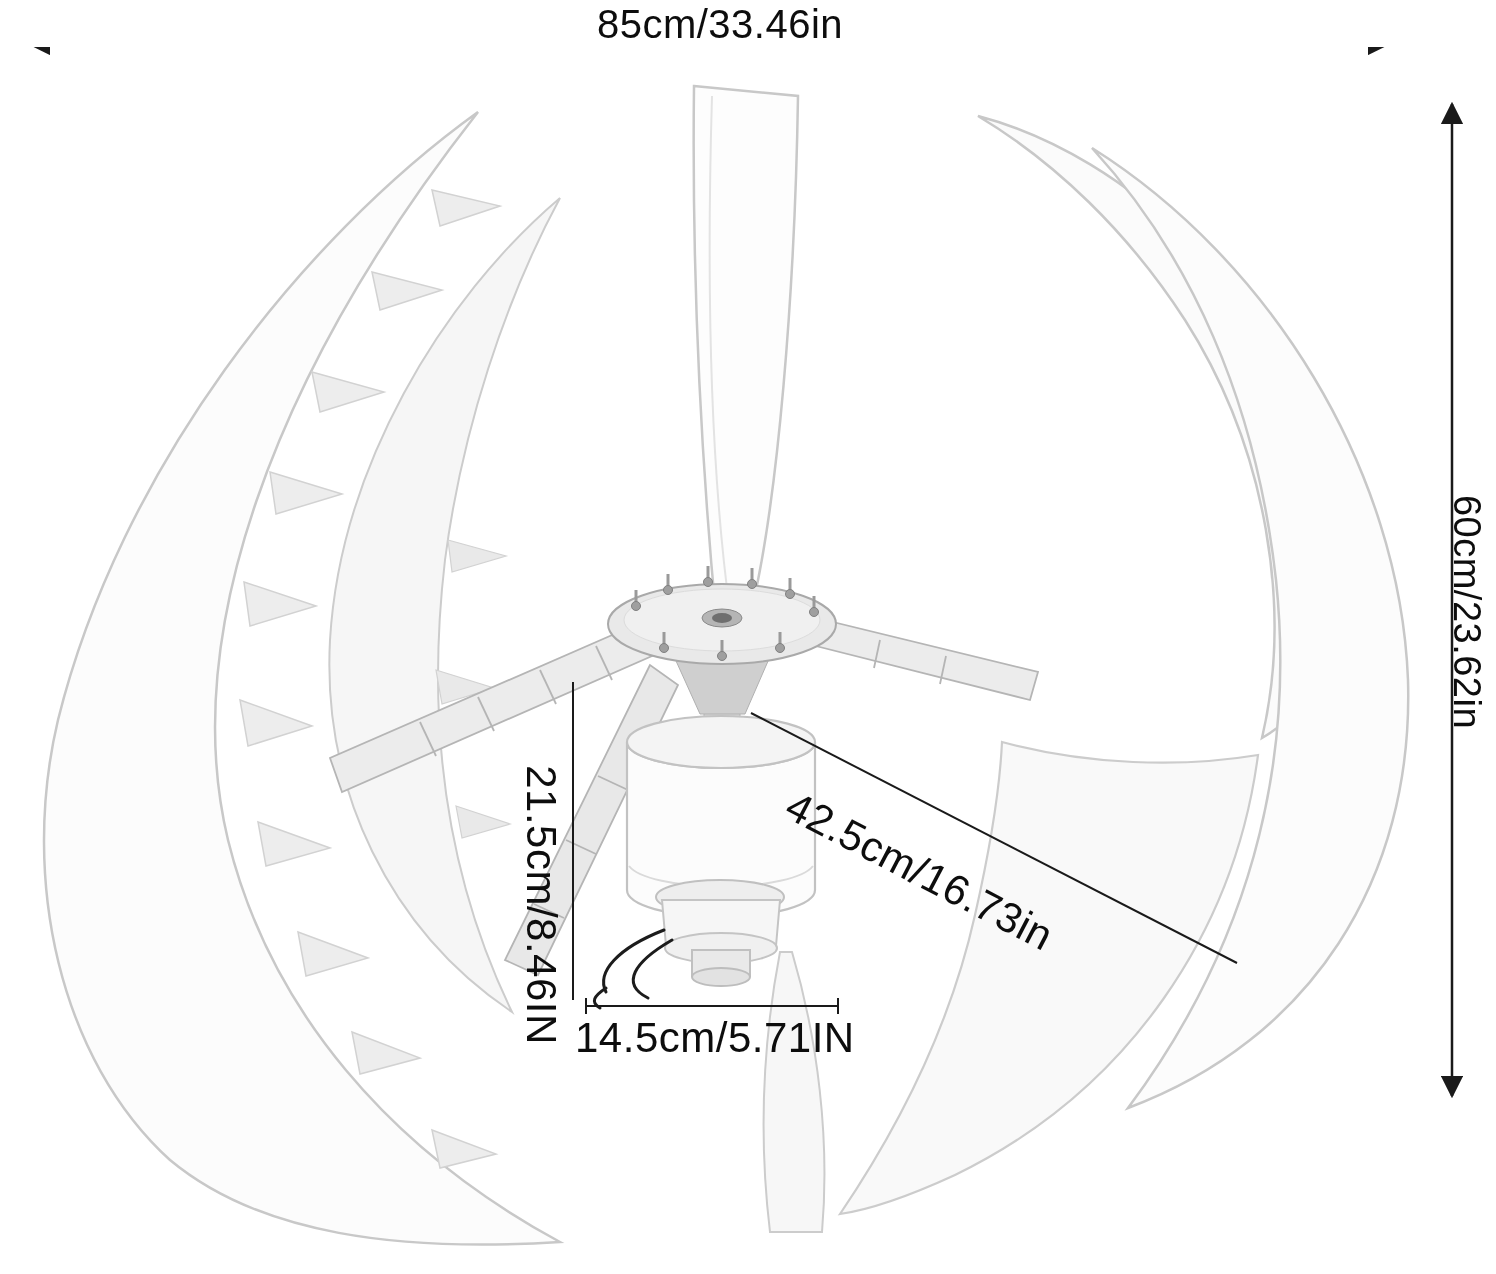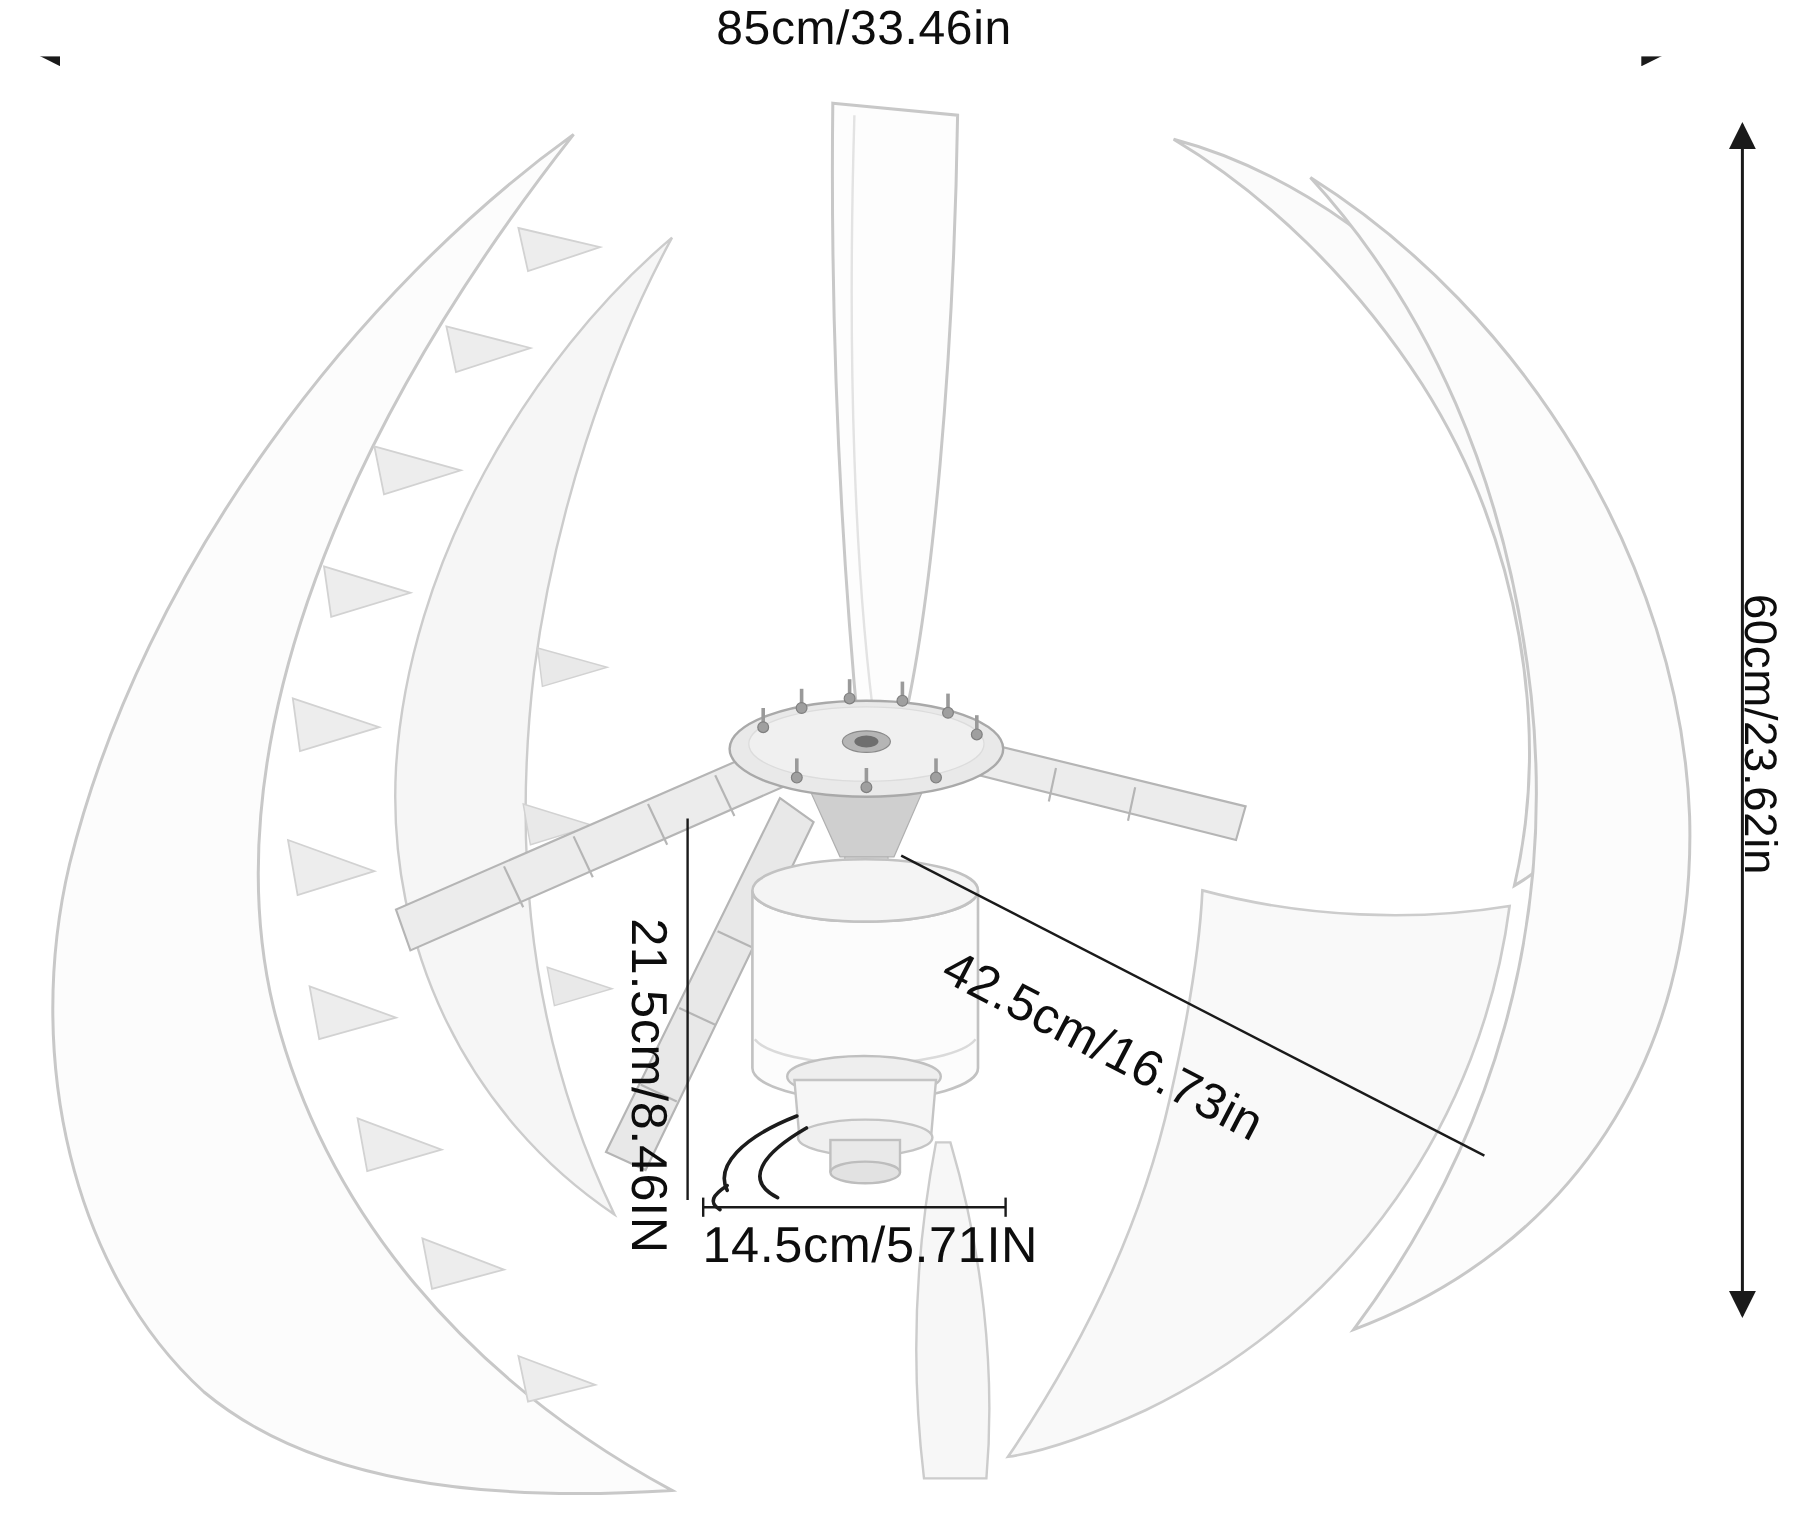--- a/index.html
+++ b/index.html
@@ -32,21 +32,21 @@
     transform:rotate(27.5deg);
     transform-origin:left top;
     font-size:42px;
   }
   .label-motor-height{
     left:541px;top:905px;
     transform:translate(-50%,-50%) rotate(90deg);
     font-size:42px;
   }
   .label-motor-width{
-    left:575px;top:1014px;width:290px;text-align:right;
+    left:575px;top:1014px;width:290px;text-align:left;
     font-size:42px;
   }
 </style>
 </head>
 <body>
 
 <div class="stage">
 
   <svg viewBox="0 0 1496 1274" width="1496" height="1274">
     <defs>

